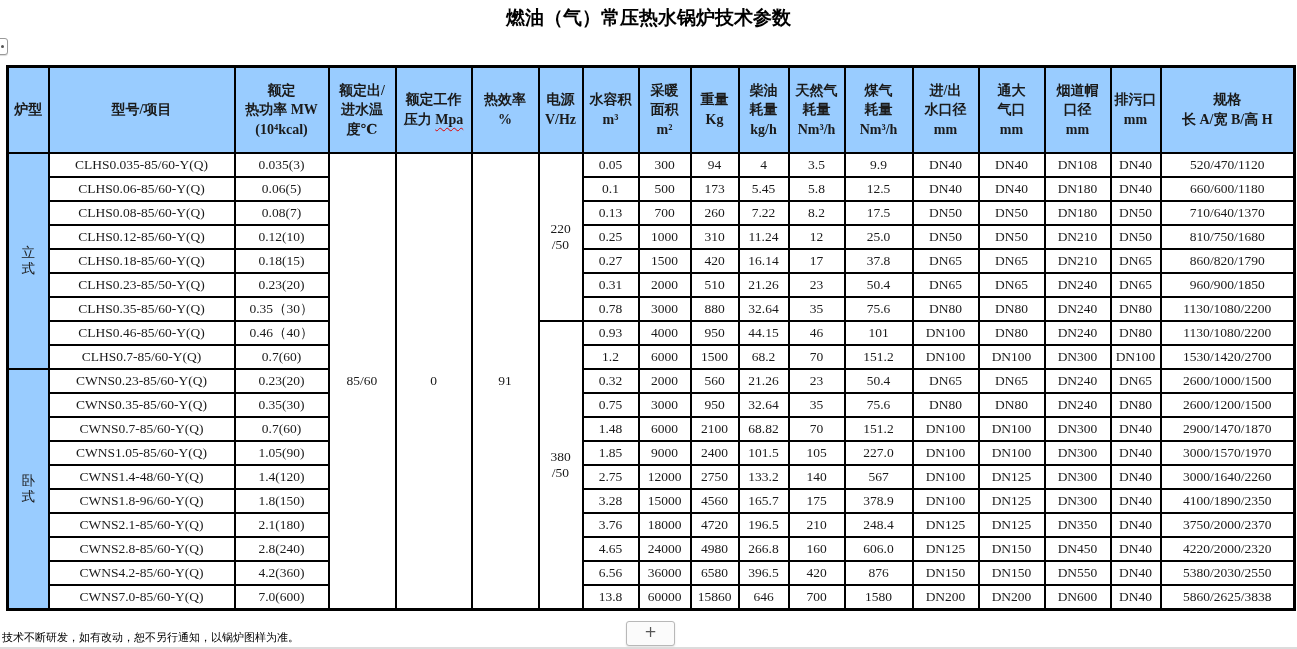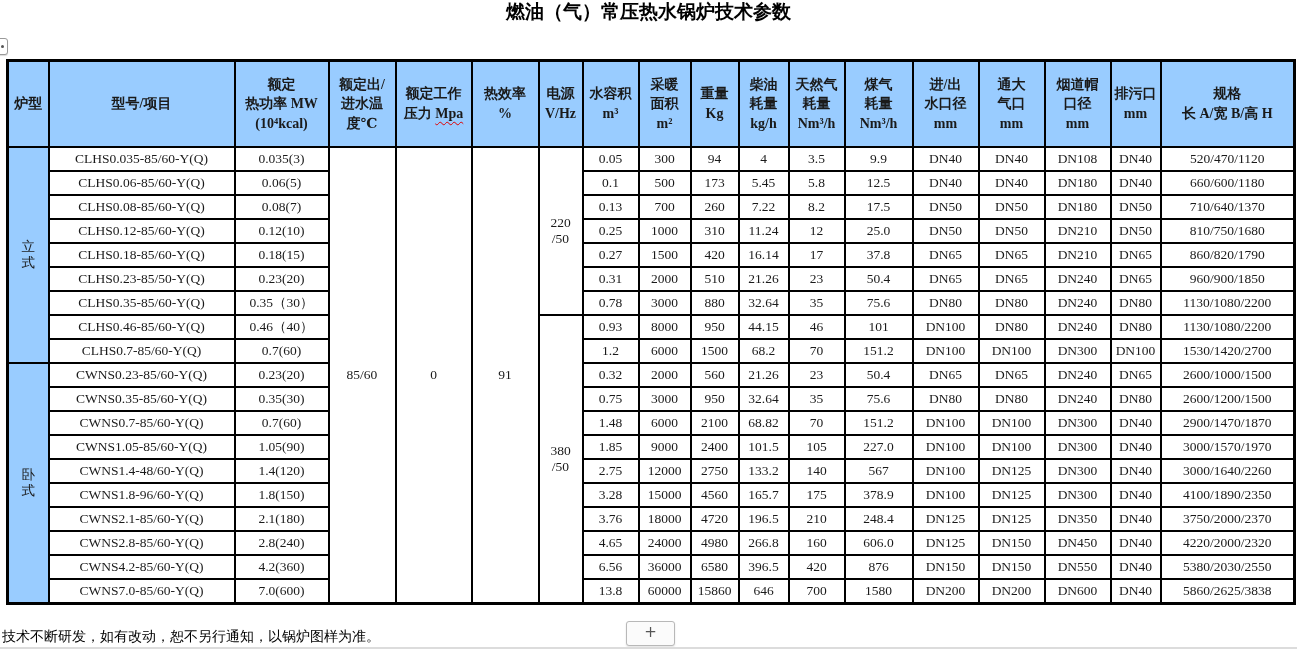--- a/index.html
+++ b/index.html
@@ -2,21 +2,21 @@
 <html><head>
 <meta charset="utf-8">
 <style>
   html,body{margin:0;padding:0;}
   body{
     width:1297px;height:649px;position:relative;overflow:hidden;
     background:#ffffff;color:#1a1a1a;
     font-family:"Liberation Serif","DejaVu Serif",serif;
   }
   .page-title{
-    margin:0;text-align:center;
+    margin:0;padding-top:6px;text-align:center;
     font-family:"DejaVu Sans","Liberation Sans",sans-serif;
     font-weight:bold;font-size:19px;line-height:22px;color:#000;
   }
   .table-wrap{margin:37px 0 0 6px;}
   table.boiler{
     border-collapse:collapse;table-layout:fixed;width:1287px;
     border:3px solid #000;
   }
   table.boiler th,table.boiler td{
     border:2px solid #000;text-align:center;vertical-align:middle;
@@ -32,21 +32,21 @@
   td.pre{white-space:pre-line;}
   .wavy{
     text-decoration:underline;
     text-decoration-style:wavy;
     text-decoration-color:#e00000;
     text-decoration-thickness:1px;
     text-underline-offset:3px;
   }
   .footer-note{
     position:absolute;left:2px;top:628px;margin:0;
-    font-size:14px;line-height:18px;color:#000;
+    font-size:11px;line-height:18px;color:#000;
   }
   .add-btn{
     position:absolute;left:626px;top:621px;width:47px;height:23px;
     background:#fbfbfb;border:1px solid #b8b8b8;border-radius:3px;
     color:#555;font-size:15px;line-height:21px;text-align:center;
     font-family:"DejaVu Sans","Liberation Sans",sans-serif;
     box-shadow:0 1px 2px rgba(0,0,0,.12);cursor:pointer;
   }
   .left-handle{
     position:absolute;left:-9px;top:38px;width:15px;height:15px;
@@ -251,21 +251,21 @@
           <td>DN240</td>
           <td>DN80</td>
           <td>1130/1080/2200</td>
         </tr>
         <tr>
           <td>CLHS0.46-85/60-Y(Q)</td>
           <td>0.46（40）</td>
           <td rowspan="12" class="pre">380
 /50</td>
           <td>0.93</td>
-          <td>8000</td>
+          <td>4000</td>
           <td>950</td>
           <td>44.15</td>
           <td>46</td>
           <td>101</td>
           <td>DN100</td>
           <td>DN80</td>
           <td>DN240</td>
           <td>DN80</td>
           <td>1130/1080/2200</td>
         </tr>

